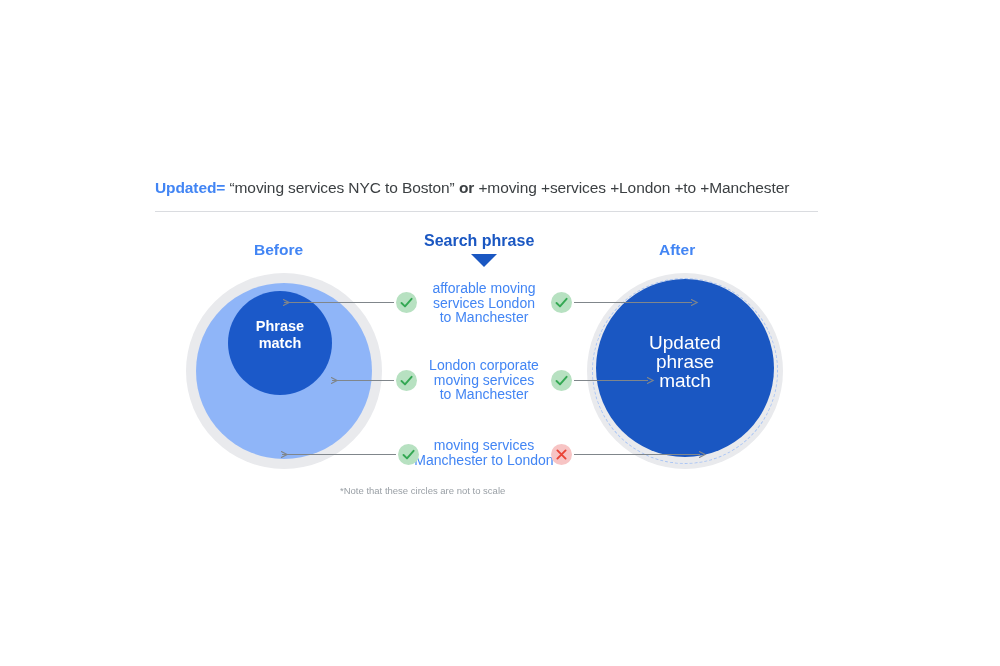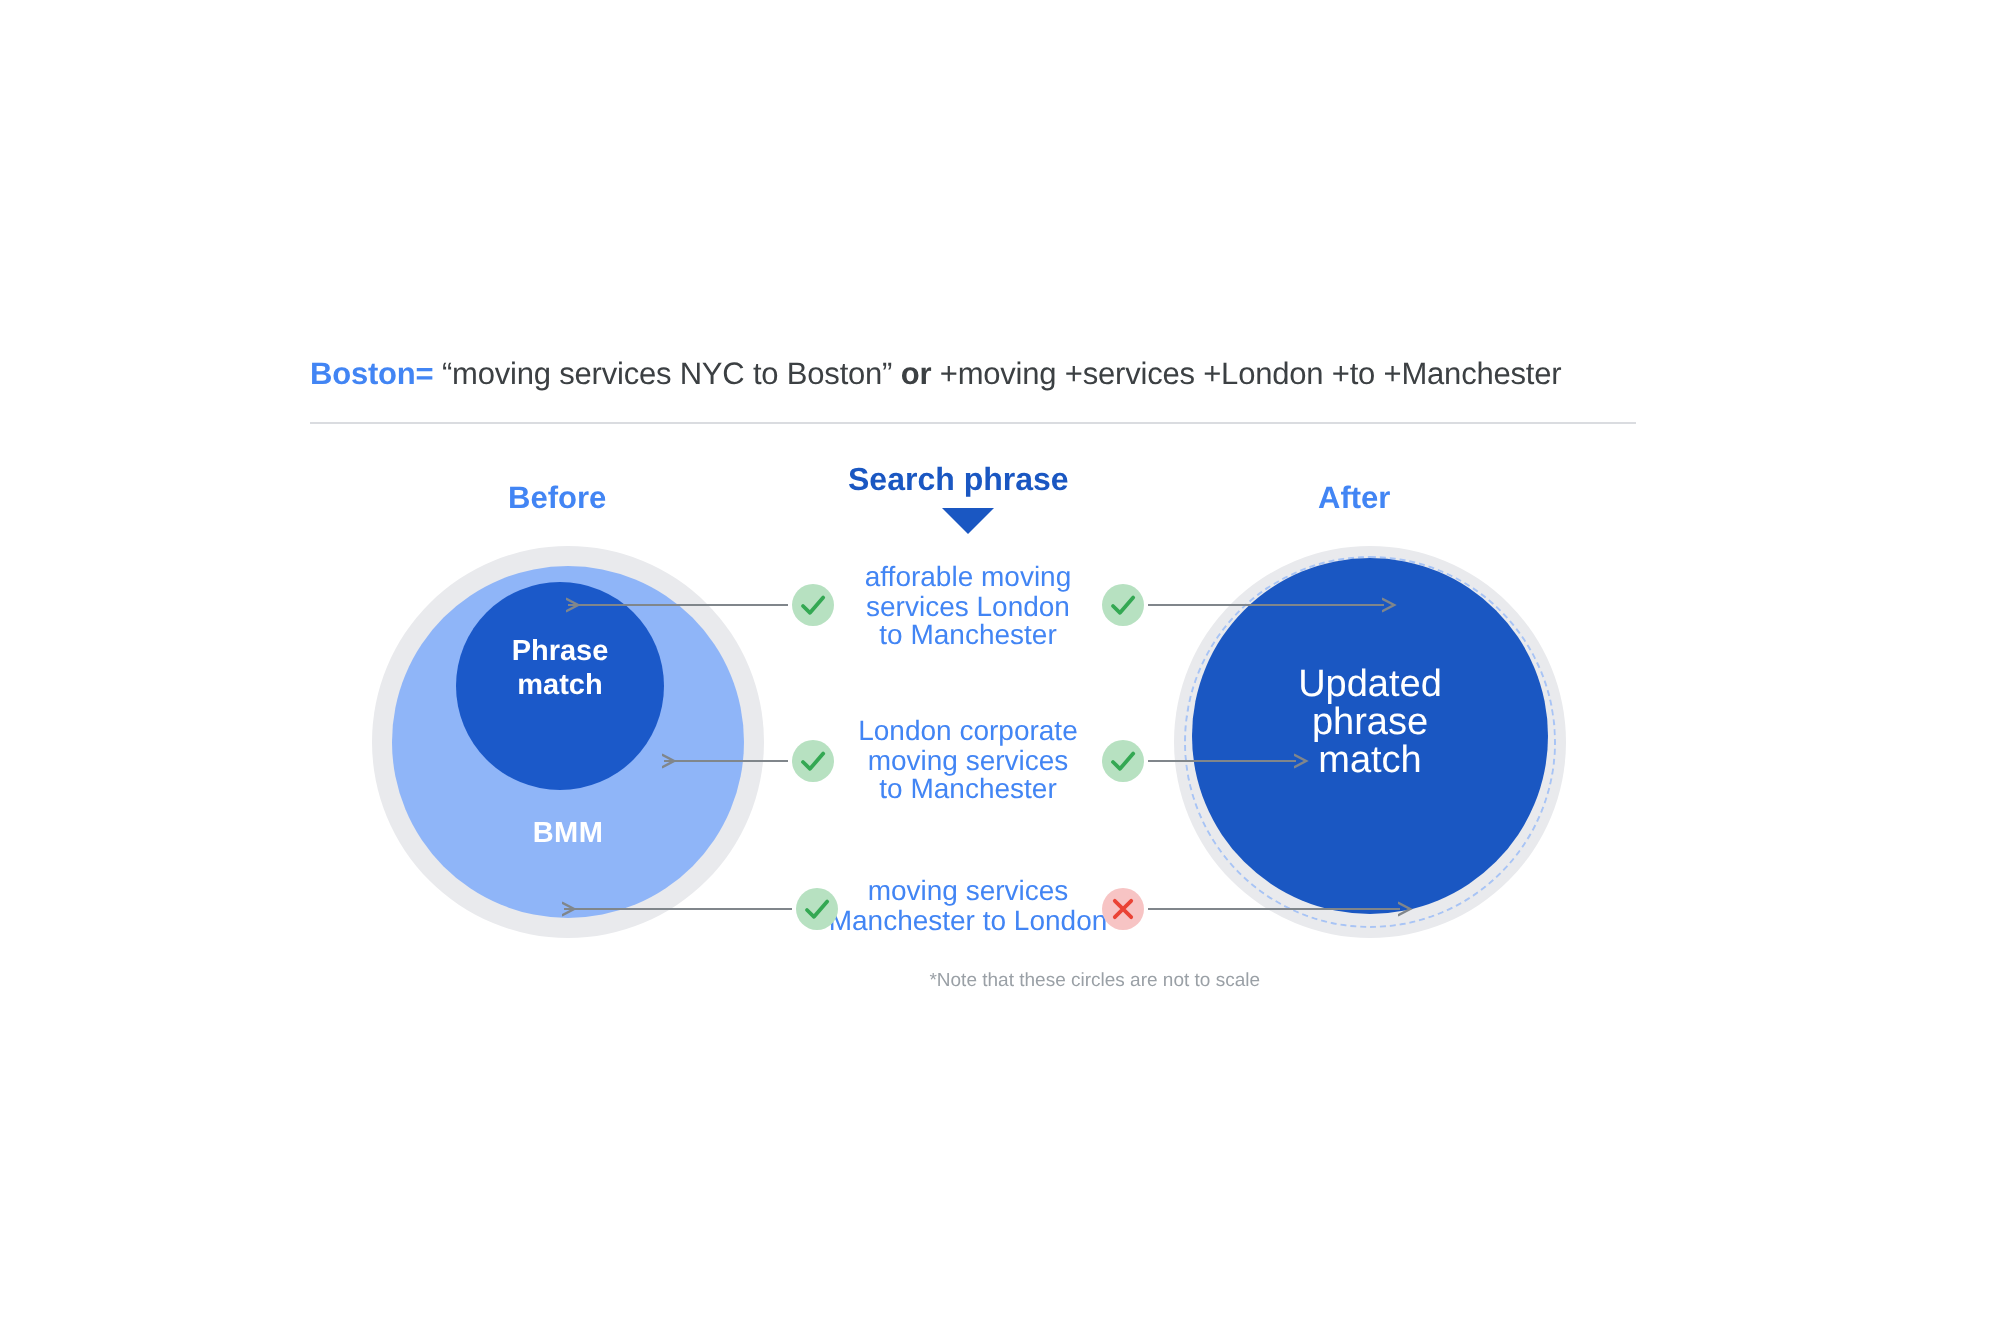--- a/index.html
+++ b/index.html
@@ -215,42 +215,41 @@
     width: 1000px; height: 666px;
     pointer-events: none;
   }
 
   
   #footnote {
     position: absolute;
     left: 340px;
     top: 485px;
     width: 290px;
-    text-align: right;
+    text-align: left;
     color: #9aa0a6;
     font-size: 9.5px;
   }
 </style>
 </head>
 <body>
 
 <div id="stage">
 
-  <div class="keyword-line"><span class="keyword-label">Boston=</span> <span>“moving services NYC to Boston”</span> <span class="kw-bold">or</span> <span>+moving +services +London +to +Manchester</span></div>
+  <div class="keyword-line"><span class="keyword-label">Updated=</span> <span>“moving services NYC to Boston”</span> <span class="kw-bold">or</span> <span>+moving +services +London +to +Manchester</span></div>
   <div class="divider"></div>
 
   <div class="col-heading" id="heading-before">Before</div>
   <div class="col-heading" id="heading-queries">Search phrase</div>
   <div class="triangle-down"></div>
   <div class="col-heading" id="heading-after">After</div>
 
   <div id="before-group">
     <div class="ring-outer"></div>
     <div id="bmm-circle"></div>
-    <div id="bmm-label">BMM</div>
     <div id="phrase-circle"></div>
     <div id="phrase-label"><span>Phrase</span><br><span>match</span></div>
   </div>
 
   <div id="after-group">
     <div id="after-ring" class="ring-outer"></div>
     <div id="dashed-arc"></div>
     <div id="updated-circle"></div>
     <div id="updated-label"><span>Updated</span><br><span>phrase</span><br><span>match</span></div>
   </div>

